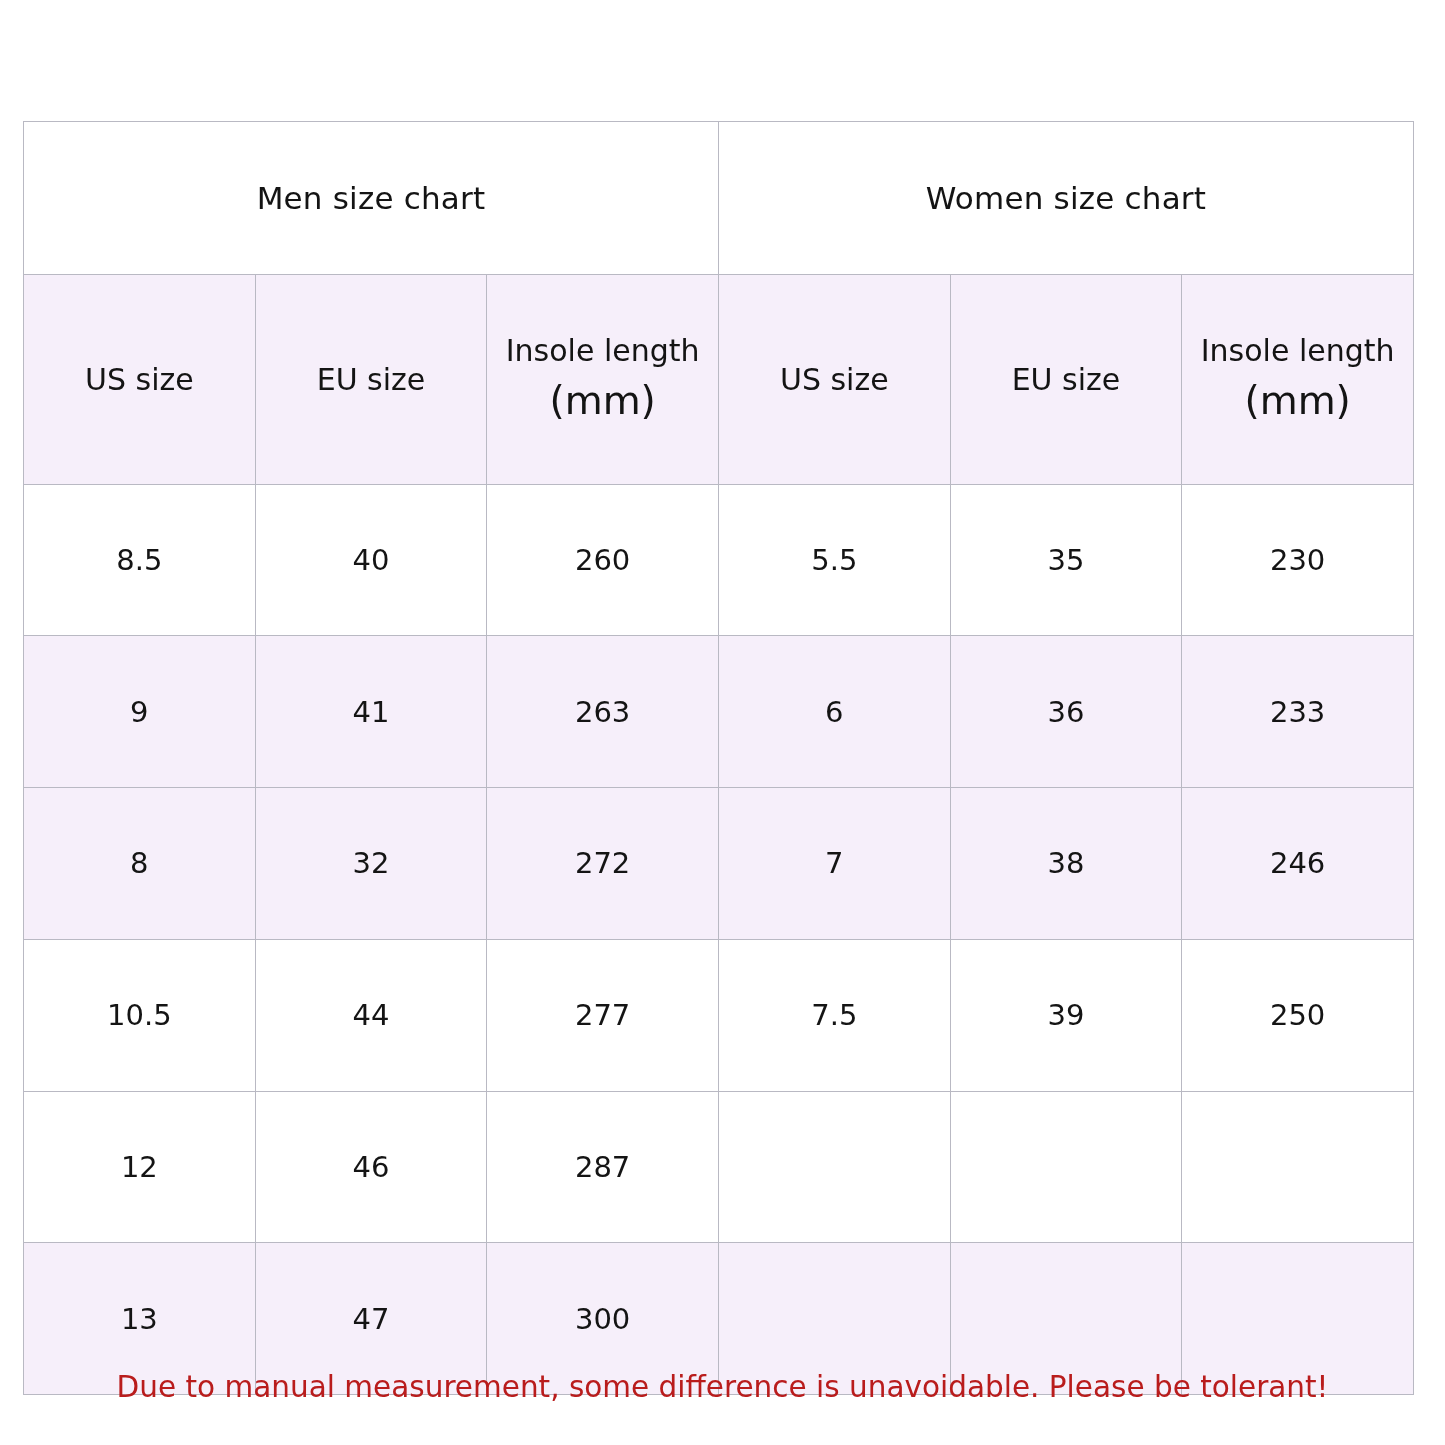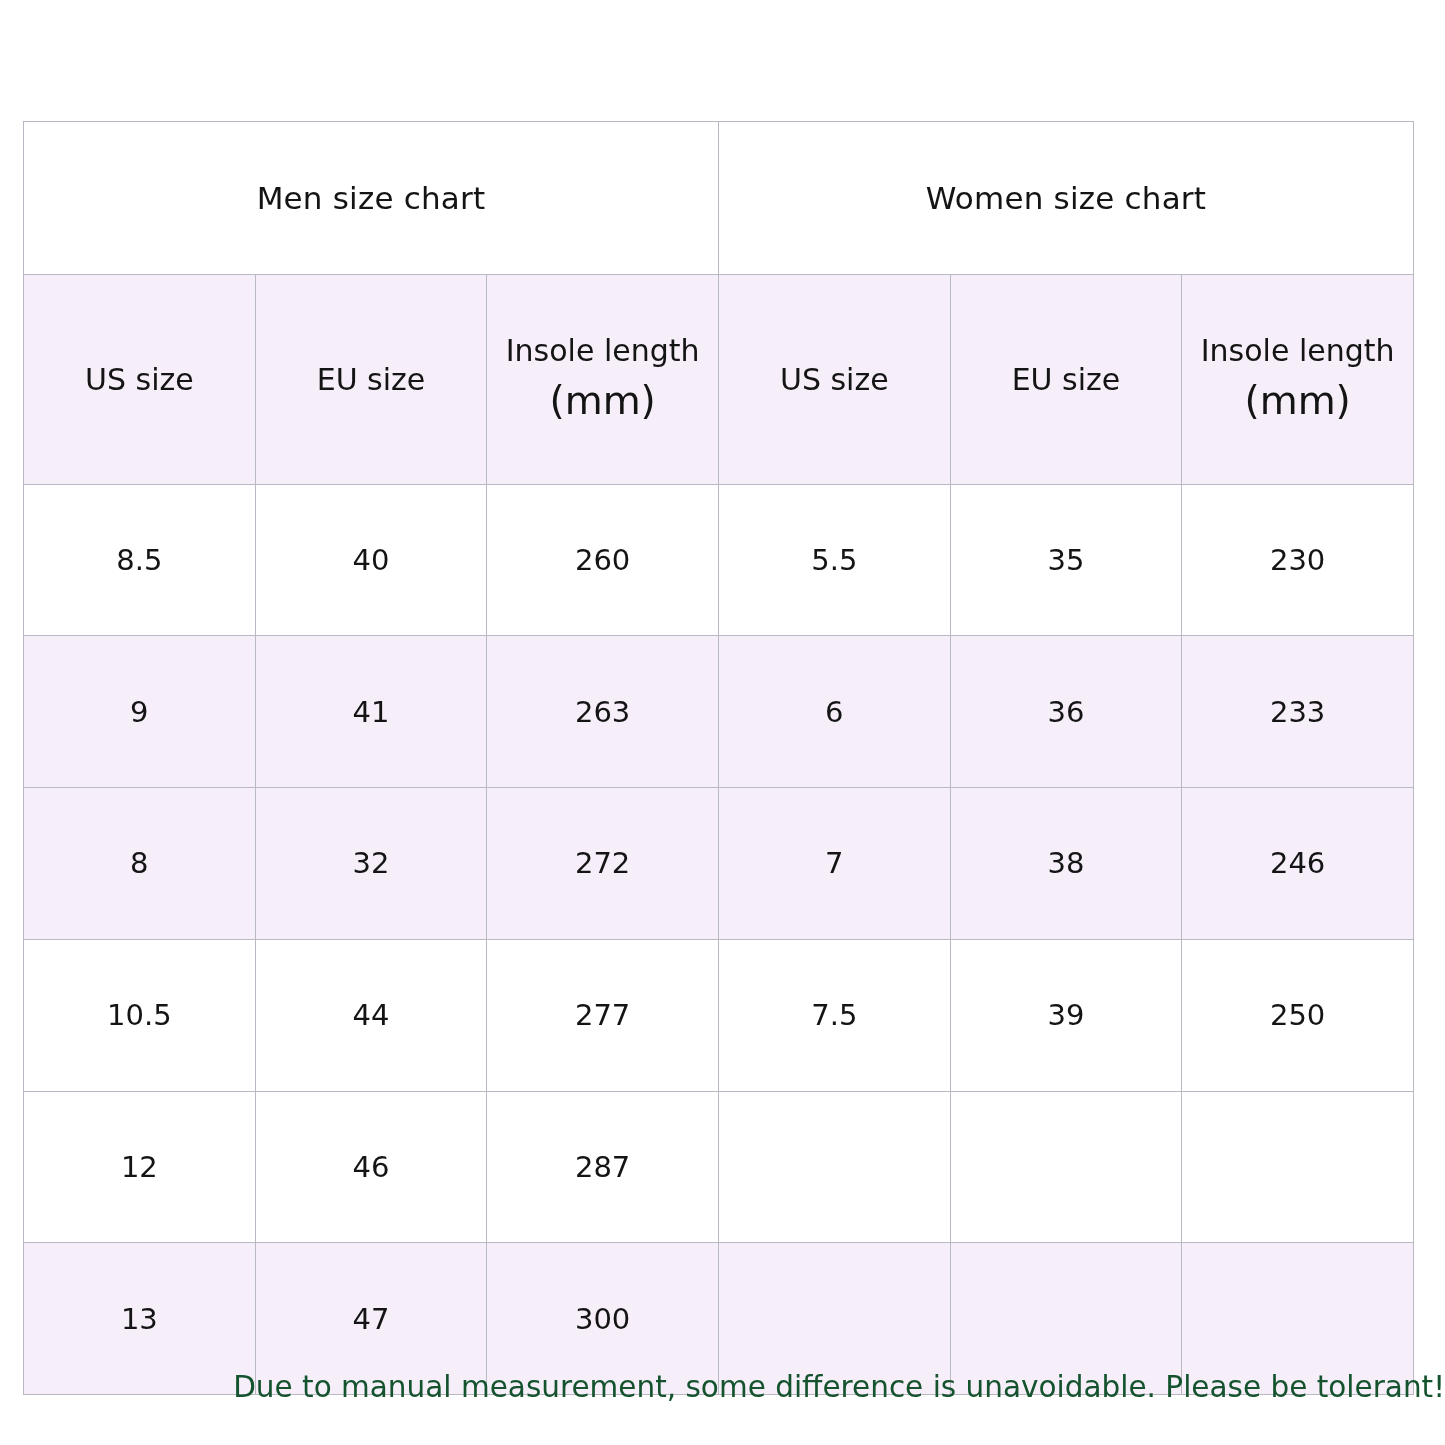--- a/index.html
+++ b/index.html
@@ -63,23 +63,23 @@
     font-size: 29px;
     height: 123px;
   }
   tr.row-white td.data-cell { background: #ffffff; }
   tr.row-tint  td.data-cell { background: #f6effa; }
   .note {
     position: absolute;
     left: 0;
     top: 1370px;
     width: 1445px;
-    text-align: right;
+    text-align: center;
     font-size: 29.5px;
-    color: #14532d;
+    color: #b91c1c;
   }
 </style>
 </head>
 <body>
 
 <div class="page">
 
   <div class="chart-wrap">
     <table class="size-table">
       <tbody>

